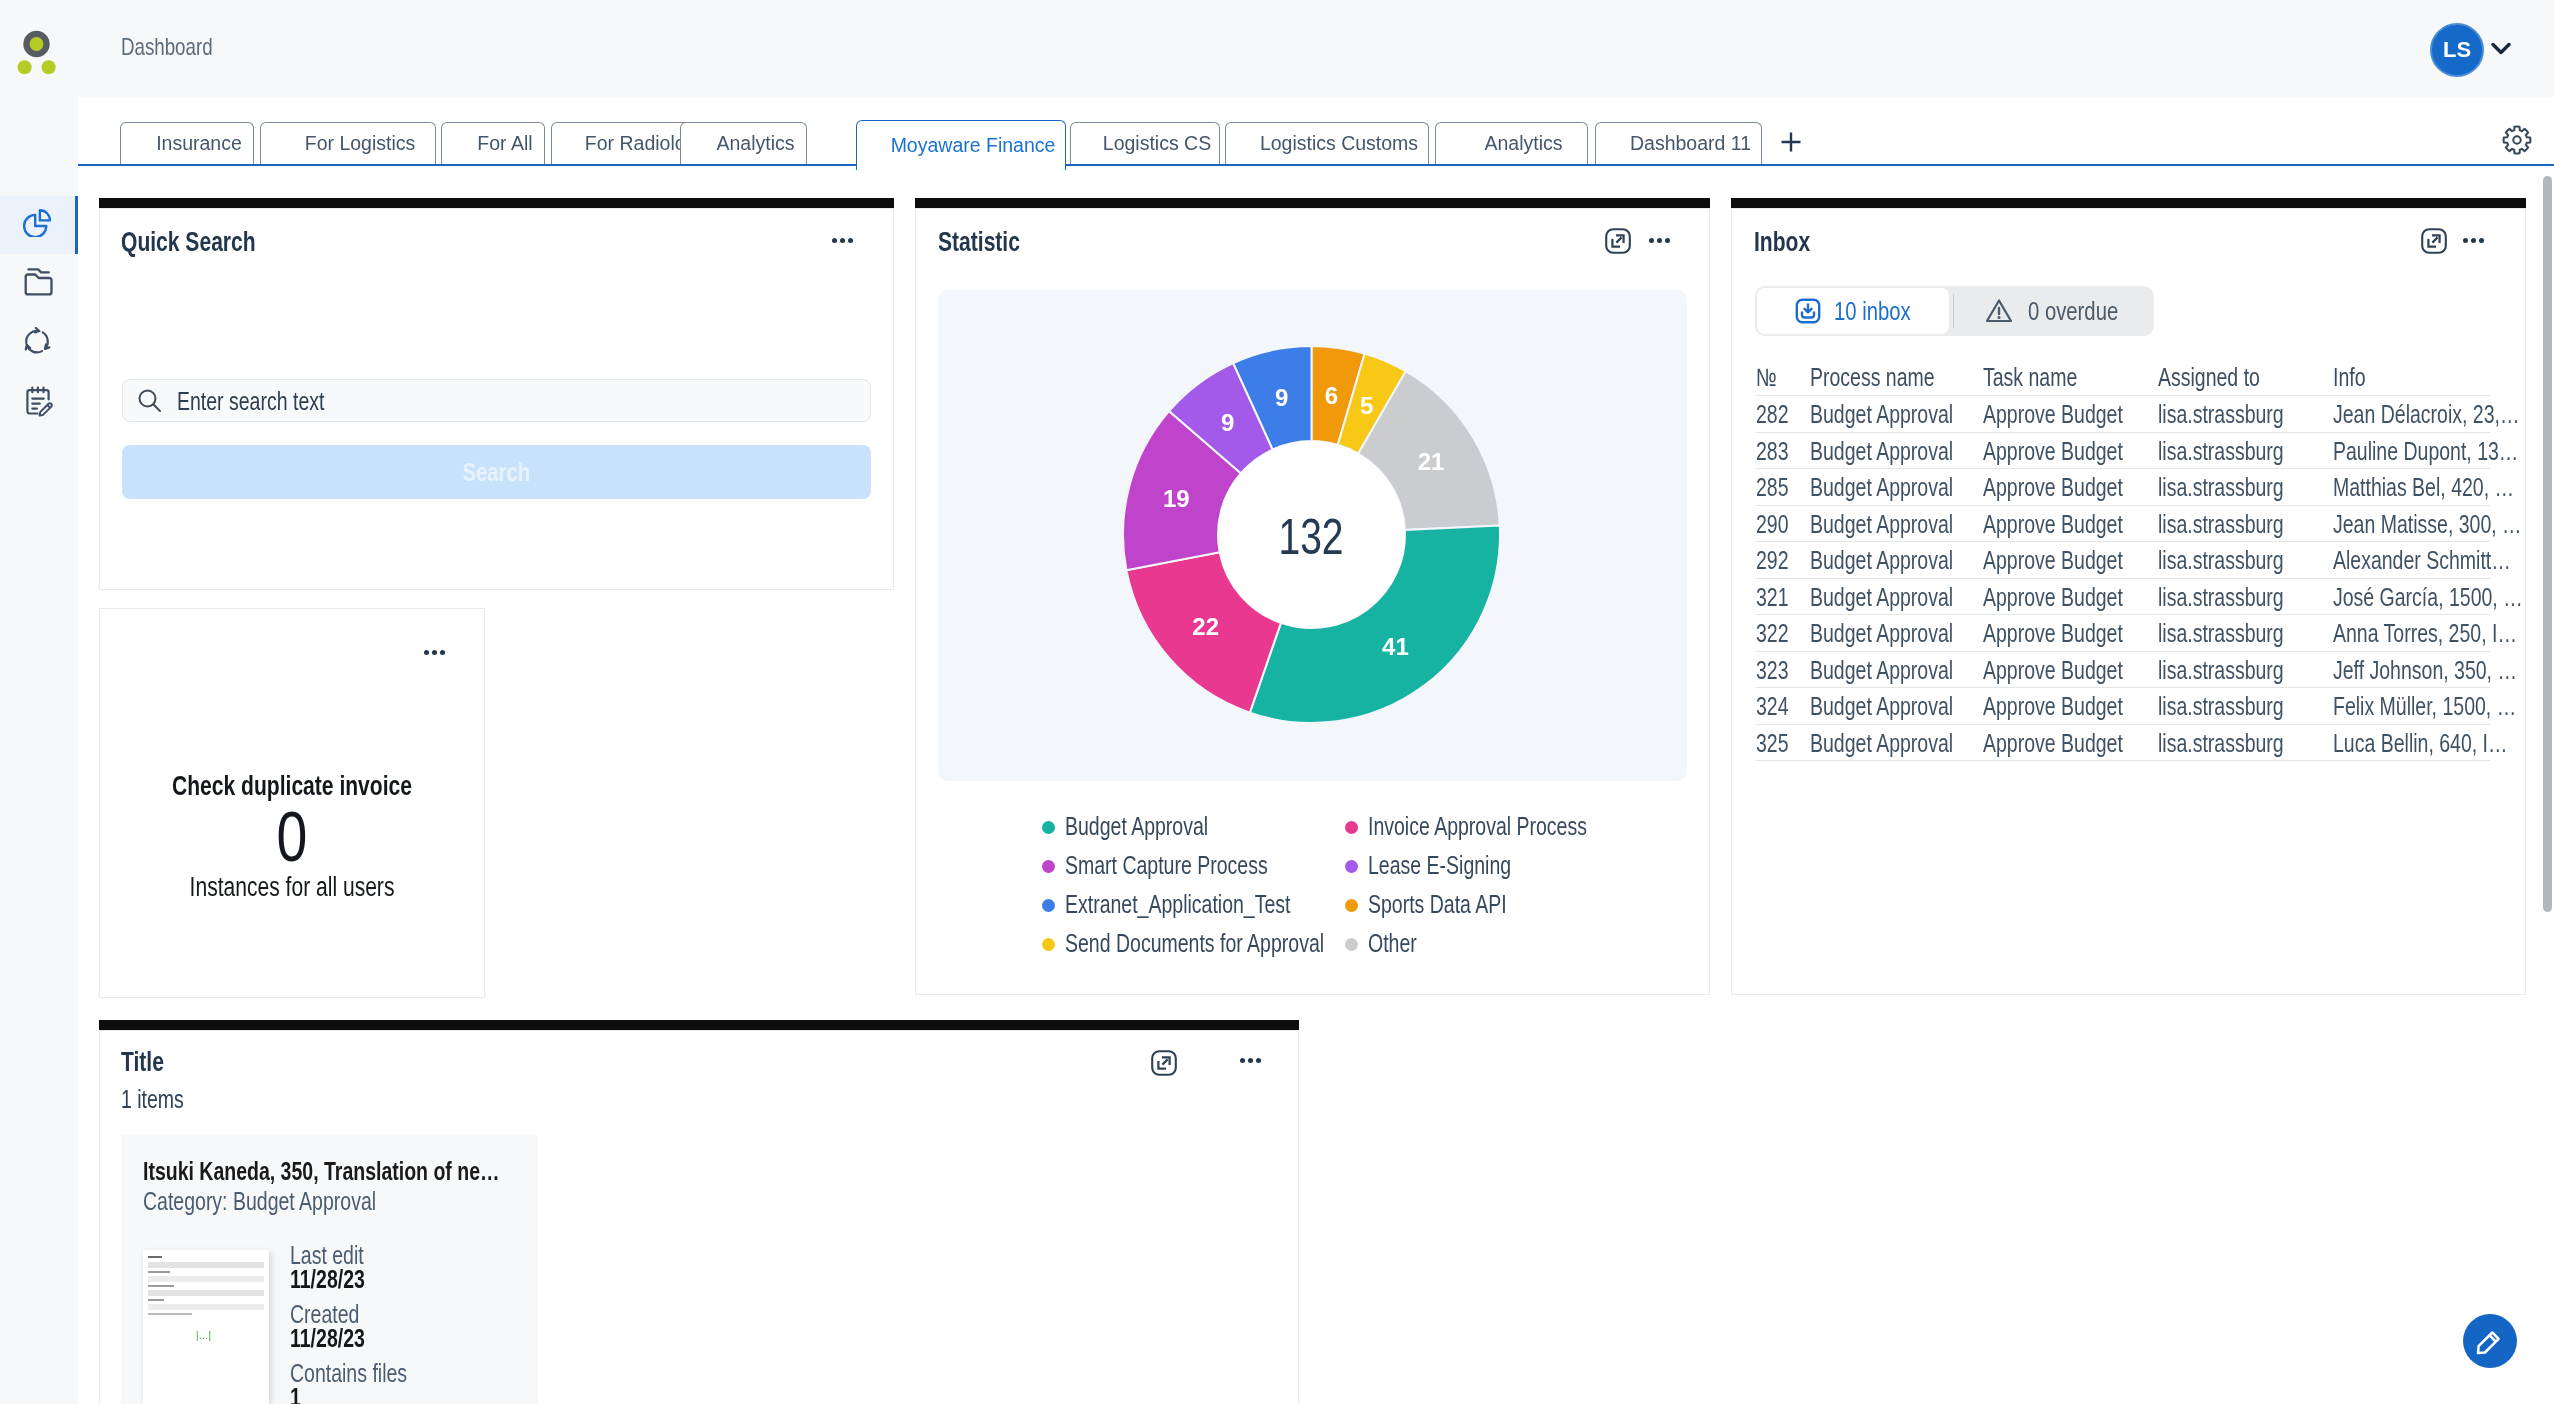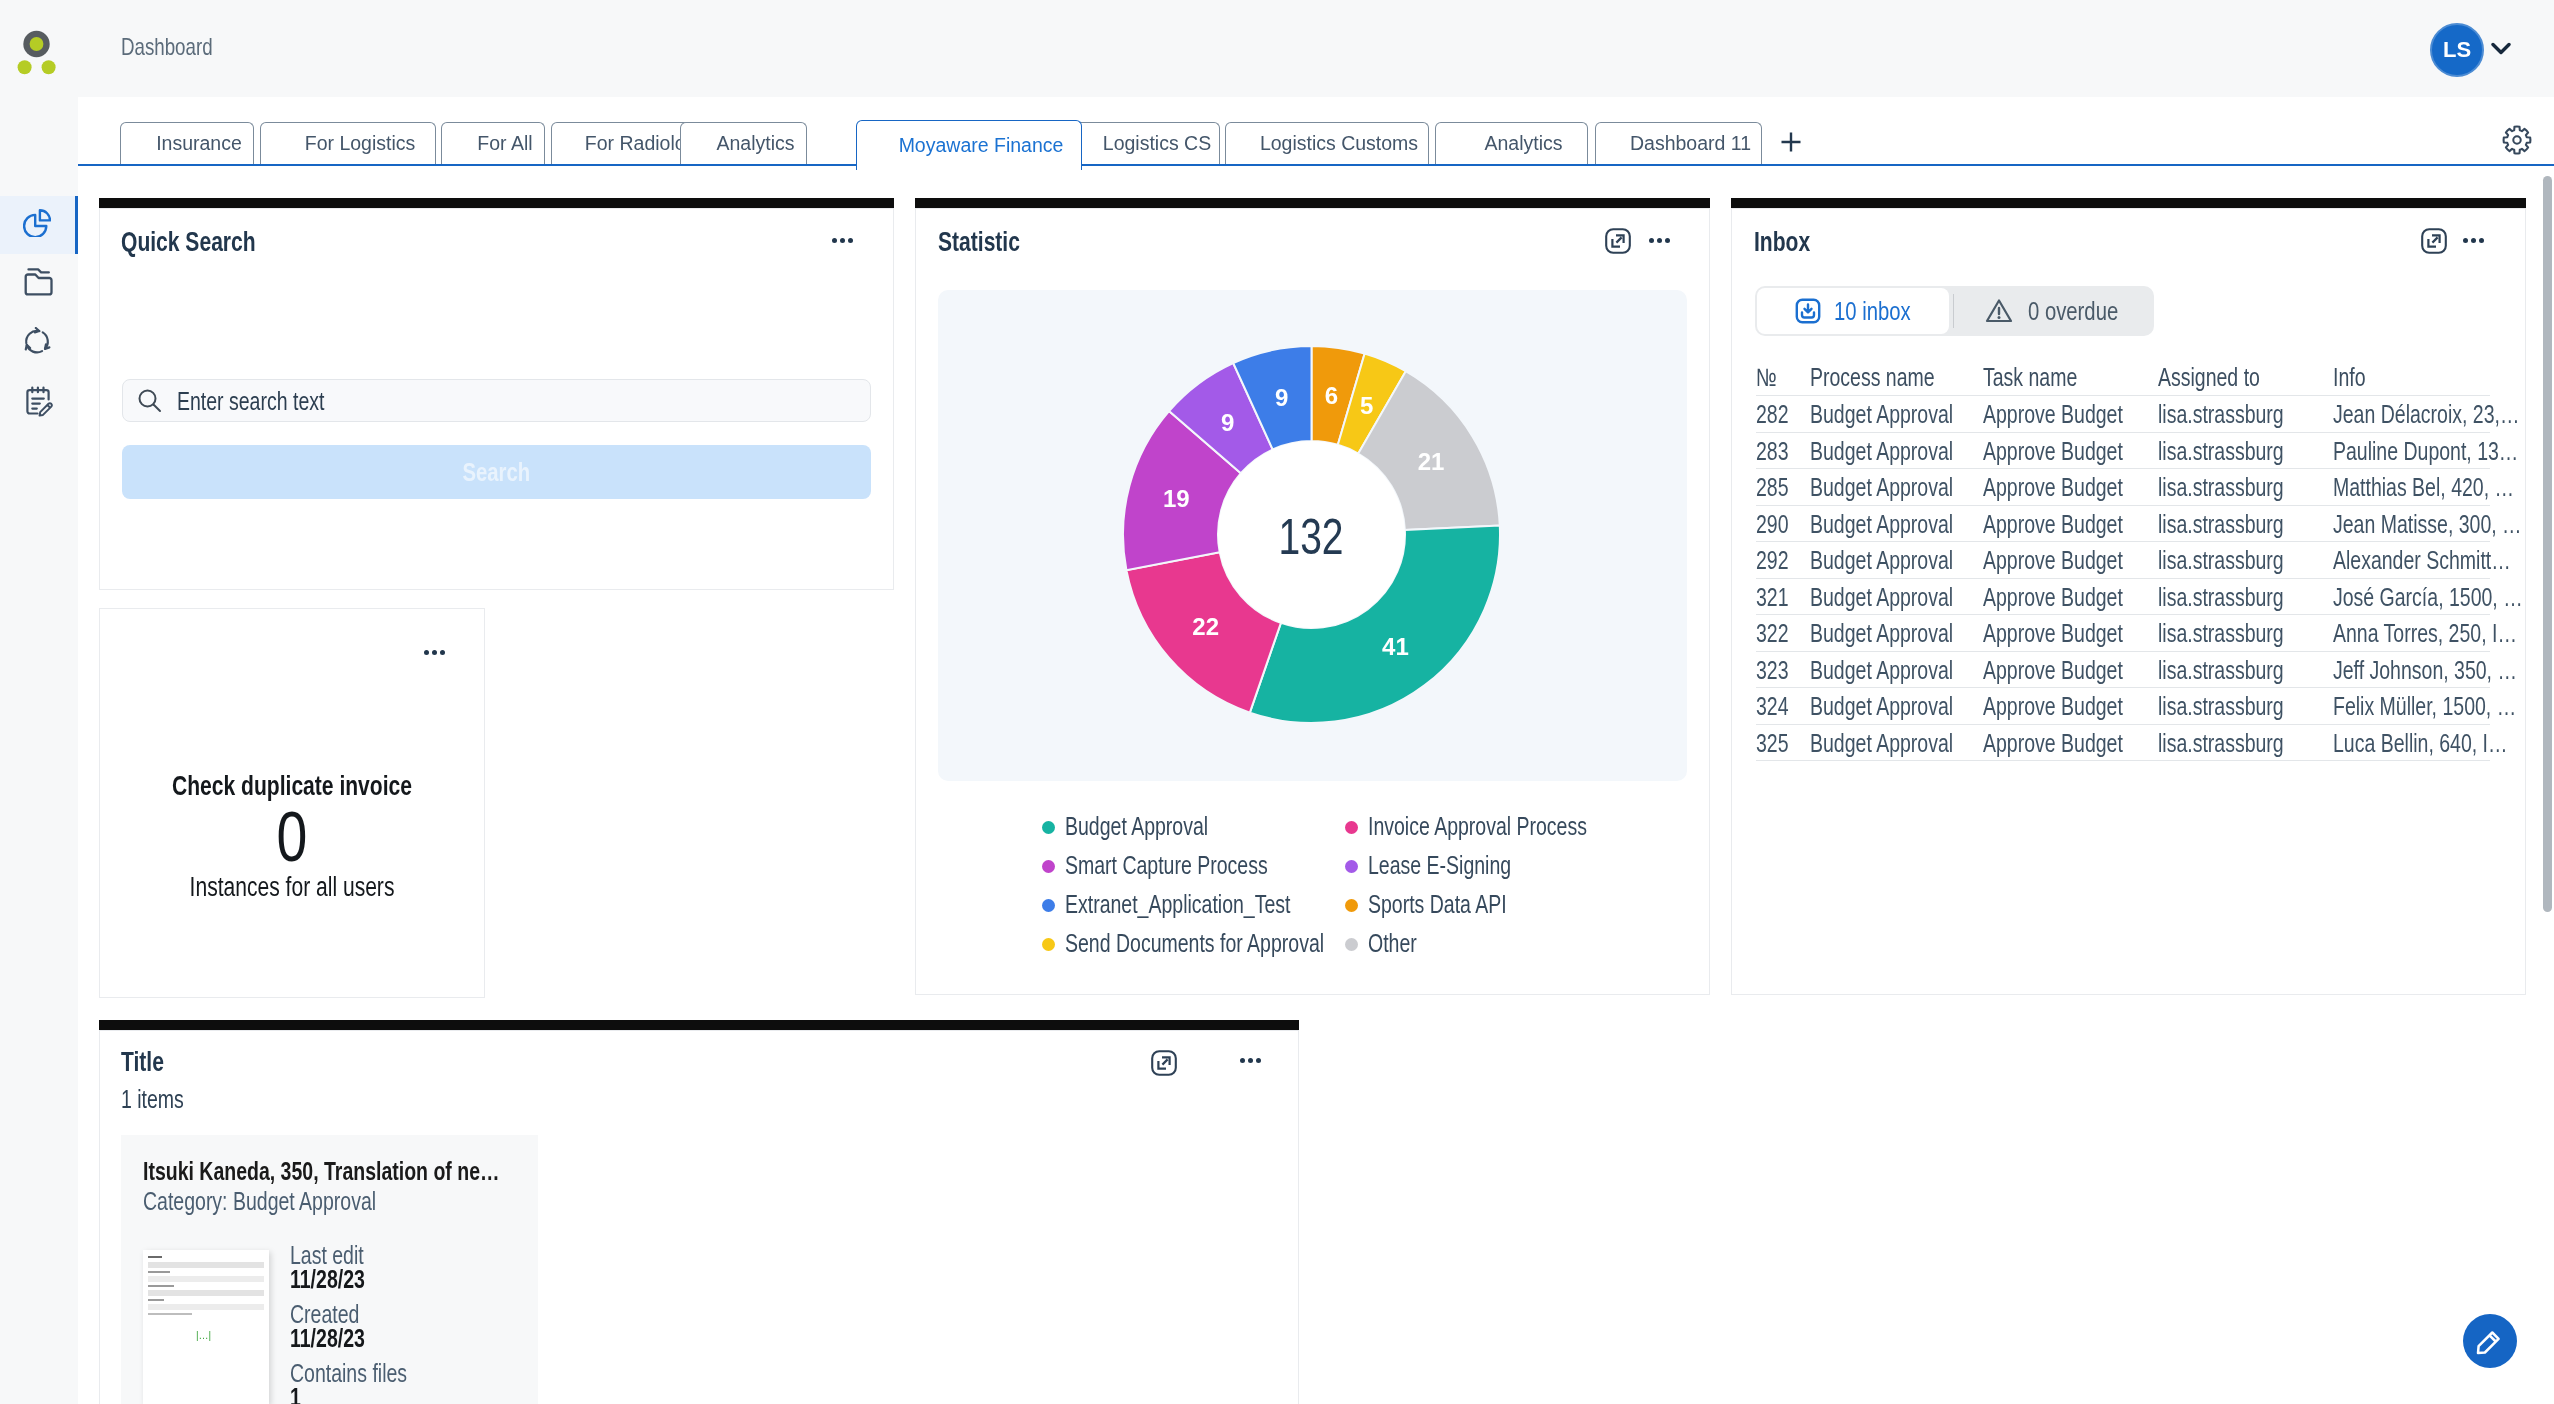--- a/index.html
+++ b/index.html
@@ -69,21 +69,21 @@
   </g>
   <path d="M16.6 29.5 l0.6-3.4 l8.3-8.3 a1.9 1.9 0 0 1 2.7 0 l0.1 0.1 a1.9 1.9 0 0 1 0 2.7 l-8.3 8.3 Z M24.6 19.2 l2.8 2.8" fill="none" stroke="#3e4f63" stroke-width="2" stroke-linejoin="round"></path>
 </svg>
 
 <div class="abs" style="left:78px;top:163.5px;width:2476px;height:2px;background:#1766c4;"></div>
 <div class="tab" style="left:120px;width:134px;">Insurance</div>
 <div class="tab" style="left:260px;width:176px;">For Logistics</div>
 <div class="tab" style="left:441px;width:104px;">For All</div>
 <div class="tab" style="left:551px;width:165px;">For Radiology</div>
 <div class="tab" style="left:680px;width:127px;">Analytics</div>
-<div class="tab active" style="left:856px;width:226px;">Moyaware Finance</div>
+<div class="tab active" style="left:856px;width:210px;">Moyaware Finance</div>
 <div class="tab" style="left:1070px;width:150px;">Logistics CS</div>
 <div class="tab" style="left:1225px;width:204px;">Logistics Customs</div>
 <div class="tab" style="left:1435px;width:153px;">Analytics</div>
 <div class="tab" style="left:1595px;width:167px;">Dashboard 11</div>
 <svg class="abs" style="left:1780px;top:131px" width="22" height="22" viewBox="0 0 22 22">
   <path d="M11 1.5 v19 M1.5 11 h19" stroke="#23384e" stroke-width="2.4"></path>
 </svg>
 
 <svg class="abs" style="left:2501px;top:124px" width="32" height="32" viewBox="0 0 31 31">
   <path fill="none" stroke="#36485c" stroke-width="2" stroke-linejoin="round" d="M13.02 2.74 A13.0 13.0 0 0 1 17.98 2.74 L18.20 6.08 A9.8 9.8 0 0 1 20.25 6.93 L22.77 4.72 A13.0 13.0 0 0 1 26.28 8.23 L24.07 10.75 A9.8 9.8 0 0 1 24.92 12.80 L28.26 13.02 A13.0 13.0 0 0 1 28.26 17.98 L24.92 18.20 A9.8 9.8 0 0 1 24.07 20.25 L26.28 22.77 A13.0 13.0 0 0 1 22.77 26.28 L20.25 24.07 A9.8 9.8 0 0 1 18.20 24.92 L17.98 28.26 A13.0 13.0 0 0 1 13.02 28.26 L12.80 24.92 A9.8 9.8 0 0 1 10.75 24.07 L8.23 26.28 A13.0 13.0 0 0 1 4.72 22.77 L6.93 20.25 A9.8 9.8 0 0 1 6.08 18.20 L2.74 17.98 A13.0 13.0 0 0 1 2.74 13.02 L6.08 12.80 A9.8 9.8 0 0 1 6.93 10.75 L4.72 8.23 A13.0 13.0 0 0 1 8.23 4.72 L10.75 6.93 A9.8 9.8 0 0 1 12.80 6.08 Z"></path>

